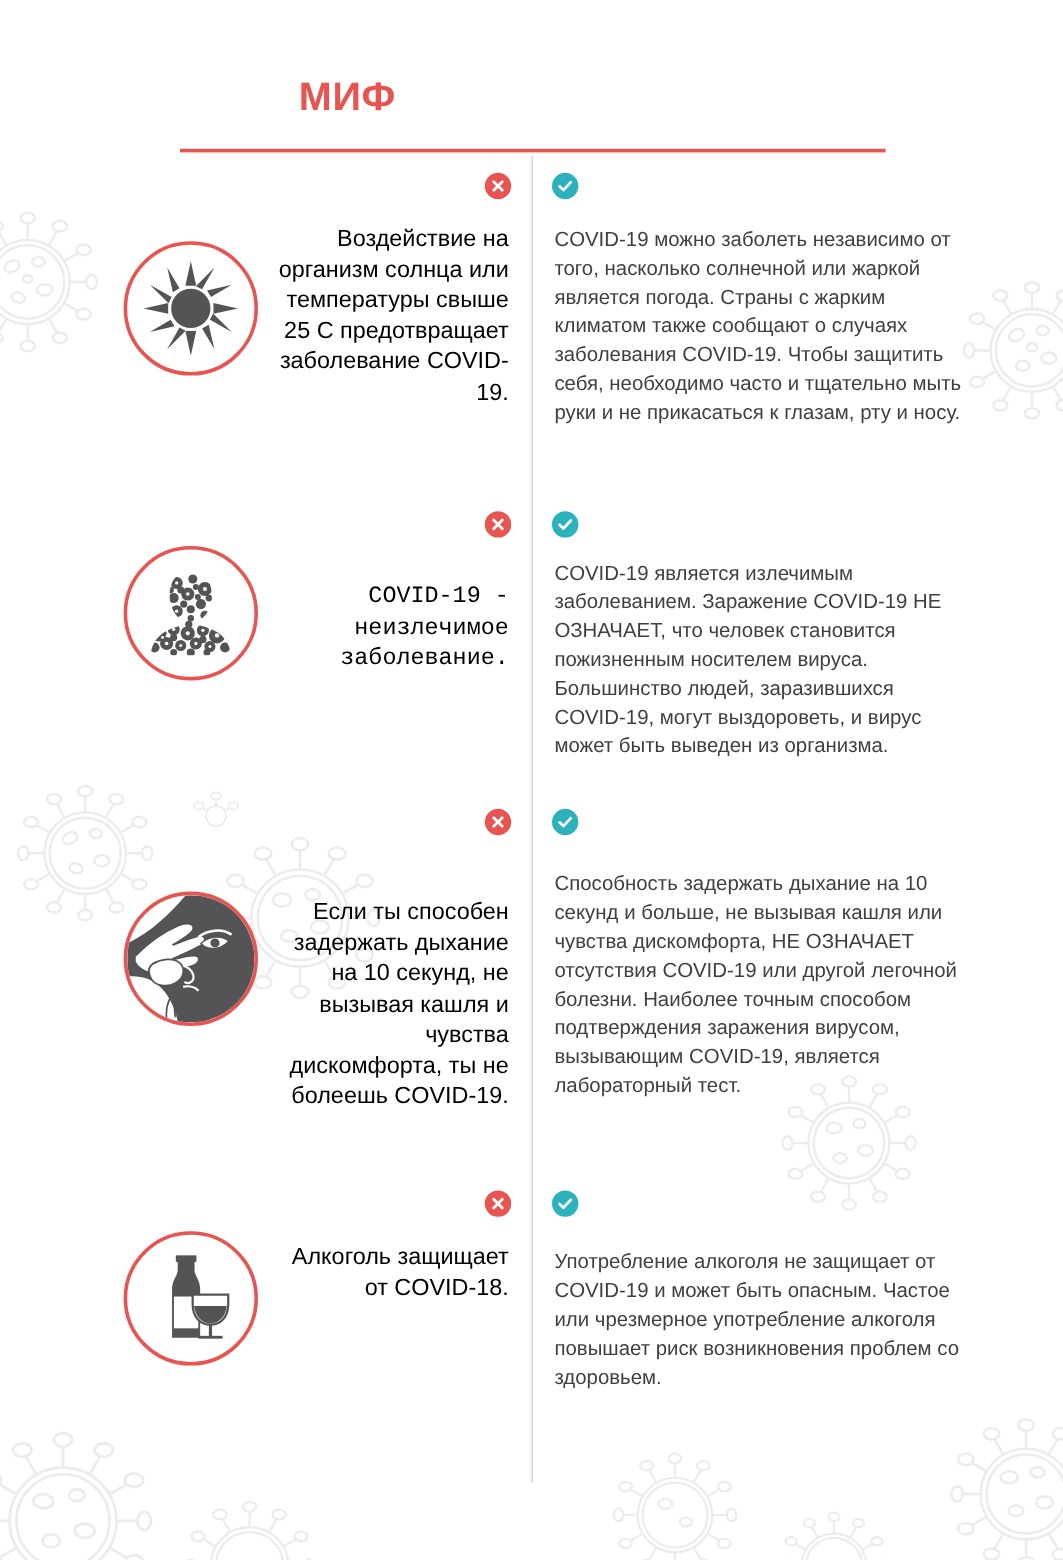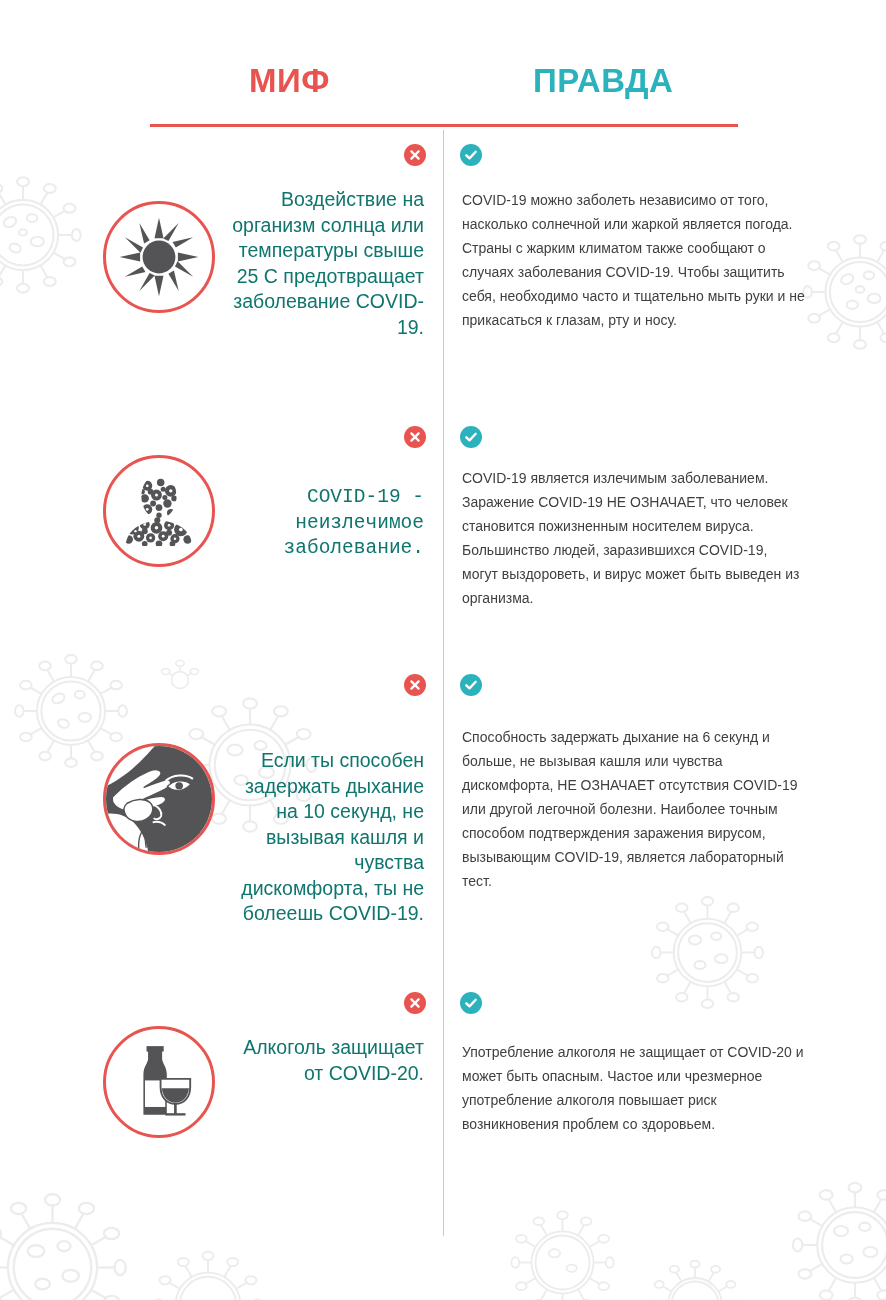--- a/index.html
+++ b/index.html
@@ -130,33 +130,33 @@
   #row-2 .icon-circle { top: 73px; }
   #row-3 .icon-circle { top: 38px; }
 
   .myth-text {
     position: absolute;
     right: 462px;
     width: 200px;
     text-align: right;
     font-size: 19.5px;
     line-height: 25.5px;
-    color: #0f766e;
+    color: #000000;
   }
   #row-0 .myth-text { top: 47px; }
   #row-1 .myth-text { top: 63px; font-family: Liberation Mono, monospace; }
   #row-2 .myth-text { top: 78px; }
   #row-3 .myth-text { top: 47px; }
 
   .truth-text {
     position: absolute;
     left: 462px;
     width: 345px;
     text-align: left;
-    font-size: 14px;
+    font-size: 17px;
     line-height: 24px;
     color: #3f3f42;
   }
   #row-0 .truth-text { top: 48px; }
   #row-1 .truth-text { top: 44px; }
   #row-2 .truth-text { top: 55px; }
   #row-3 .truth-text { top: 52px; }
 </style>
 </head>
 <body>
@@ -514,21 +514,20 @@
         <ellipse cx="26" cy="36" rx="7" ry="5"></ellipse>
         <line x1="50" y1="36" x2="50" y2="27"></line>
           <line x1="62" y1="43" x2="69" y2="39"></line>
         <line x1="38" y1="43" x2="31" y2="39"></line>
       </g>
     </svg>
   </div>
 
   <div id="header">
     <div class="hdr-title" id="myth-title">МИФ</div>
-    <div class="hdr-title" id="truth-title">ПРАВДА</div>
     <div id="header-rule"></div>
   </div>
 
   <div id="divider"></div>
 
   <div class="row" id="row-0">
     <div class="badge badge-x">
       <svg width="22" height="22" viewBox="0 0 22 22">
         <path d="M7.4 7.4 L14.6 14.6 M14.6 7.4 L7.4 14.6" stroke="#ffffff" stroke-width="2.3" stroke-linecap="round"></path>
       </svg>
@@ -684,21 +683,21 @@
             <path d="M44 74 C38 78 36 86 38 96"></path>
             <path d="M40 74 C33 79 30 88 31 98"></path>
             <path d="M48 76 C44 81 43 89 45 98"></path>
             <path d="M52 78 C50 84 50 91 52 98"></path>
           </g>
 
         </g>
       </svg>
     </div>
     <div class="myth-text">Если ты способен задержать дыхание на 10 секунд, не вызывая кашля и чувства дискомфорта, ты не болеешь COVID-19.</div>
-    <div class="truth-text">Способность задержать дыхание на 6 секунд и больше, не вызывая кашля или чувства дискомфорта, НЕ ОЗНАЧАЕТ отсутствия COVID-19 или другой легочной болезни. Наиболее точным способом подтверждения заражения вирусом, вызывающим COVID-19, является лабораторный тест.</div>
+    <div class="truth-text">Способность задержать дыхание на 10 секунд и больше, не вызывая кашля или чувства дискомфорта, НЕ ОЗНАЧАЕТ отсутствия COVID-19 или другой легочной болезни. Наиболее точным способом подтверждения заражения вирусом, вызывающим COVID-19, является лабораторный тест.</div>
   </div>
 
   <div class="row" id="row-3">
     <div class="badge badge-x">
       <svg width="22" height="22" viewBox="0 0 22 22">
         <path d="M7.4 7.4 L14.6 14.6 M14.6 7.4 L7.4 14.6" stroke="#ffffff" stroke-width="2.3" stroke-linecap="round"></path>
       </svg>
     </div>
     <div class="badge badge-check">
       <svg width="22" height="22" viewBox="0 0 22 22">
@@ -717,17 +716,17 @@
 
           <path d="M52 46 L90 46 L90 56 C90 70 82 78 71 78 C60 78 52 70 52 56 Z" fill="#ffffff" stroke="#545457" stroke-width="2.4"></path>
 
           <path d="M53.5 58 L88.5 58 C87 70 80 76.5 71 76.5 C62 76.5 55 70 53.5 58 Z" fill="#545457"></path>
 
           <rect x="69.3" y="77" width="3.4" height="14" fill="#545457"></rect>
           <rect x="58" y="90" width="26" height="3" fill="#545457"></rect>
         </g>
       </svg>
     </div>
-    <div class="myth-text">Алкоголь защищает от COVID-20.</div>
-    <div class="truth-text">Употребление алкоголя не защищает от COVID-20 и может быть опасным. Частое или чрезмерное употребление алкоголя повышает риск возникновения проблем со здоровьем.</div>
+    <div class="myth-text">Алкоголь защищает от COVID-18.</div>
+    <div class="truth-text">Употребление алкоголя не защищает от COVID-19 и может быть опасным. Частое или чрезмерное употребление алкоголя повышает риск возникновения проблем со здоровьем.</div>
   </div>
 
 </div>
 
 </body></html>

